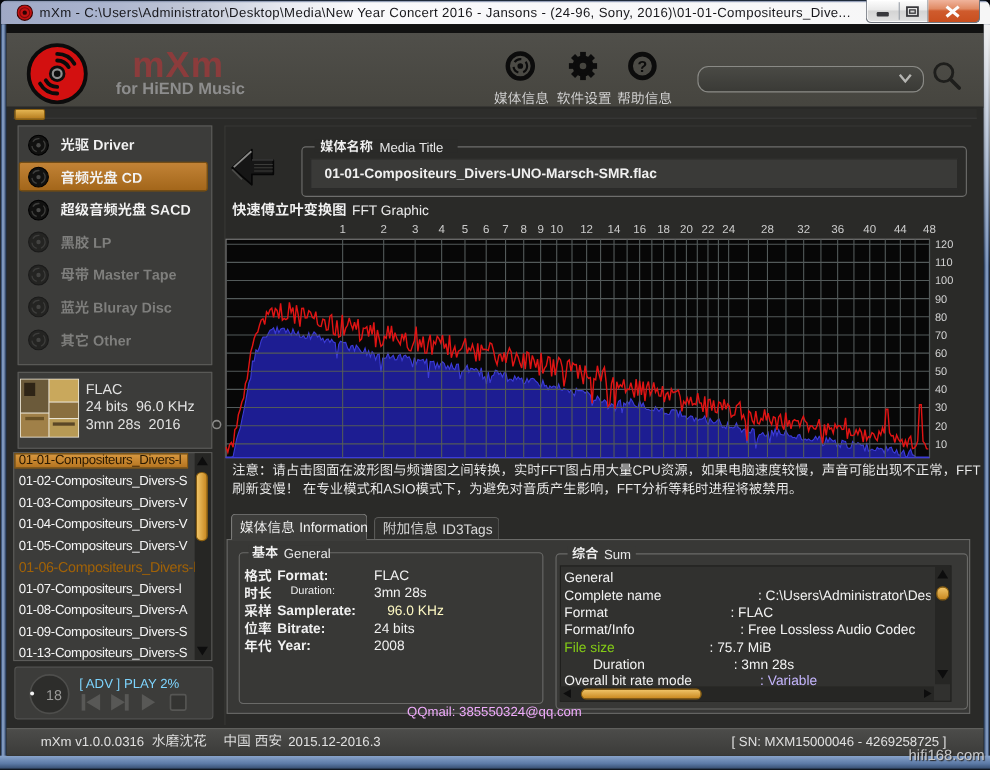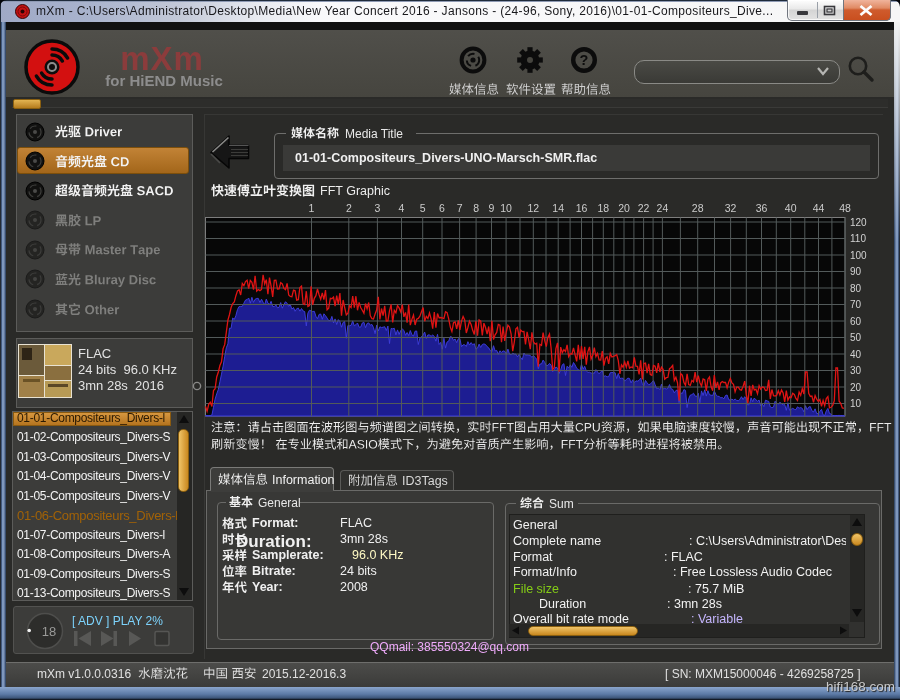--- a/index.html
+++ b/index.html
@@ -290,21 +290,21 @@
   </svg>
 <div class="t" style="left:258px;top:496px;font-size:12px;color:#e8e8e8">General</div>
 <svg style="position:absolute;left:222px;top:516.8px;overflow:visible" width="31" height="19">
     <path transform="translate(0,10.8)" d="M7.4 -8H9.5C9.2 -7.5 8.8 -7 8.4 -6.5C8 -7 7.6 -7.4 7.4 -7.9ZM2.2 -10.6V-8H0.6V-6.7H2.1C1.7 -5.1 1 -3.4 0.3 -2.4C0.5 -2.1 0.8 -1.5 1 -1.1C1.4 -1.7 1.9 -2.7 2.2 -3.7V1.1H3.6V-4.7C3.9 -4.2 4.2 -3.8 4.3 -3.5L4.4 -3.6C4.7 -3.3 4.9 -2.9 5.1 -2.6L5.7 -2.9V1.1H7.1V0.7H9.7V1.1H11.2V-3L11.4 -2.9C11.6 -3.3 12 -3.9 12.3 -4.2C11.2 -4.5 10.3 -5 9.5 -5.6C10.3 -6.5 11 -7.6 11.4 -8.9L10.4 -9.3L10.2 -9.3H8.2C8.3 -9.6 8.5 -9.9 8.6 -10.2L7.2 -10.6C6.7 -9.4 5.9 -8.2 5 -7.4V-8H3.6V-10.6ZM7.1 -0.6V-2.3H9.7V-0.6ZM7.1 -3.6C7.6 -3.9 8 -4.2 8.5 -4.6C8.9 -4.2 9.4 -3.9 10 -3.6ZM6.5 -6.8C6.8 -6.4 7.1 -6 7.5 -5.6C6.7 -4.9 5.7 -4.4 4.7 -4L5.1 -4.6C4.9 -4.9 4 -6 3.6 -6.4V-6.7H4.7C5 -6.4 5.4 -6.1 5.6 -5.8C5.9 -6.1 6.2 -6.5 6.5 -6.8ZM19.3 -10.6C19.3 -9.9 19.3 -9.2 19.3 -8.5H13.1V-7H19.4C19.7 -2.6 20.6 1.1 22.8 1.1C24 1.1 24.5 0.6 24.7 -1.8C24.3 -2 23.7 -2.4 23.4 -2.7C23.3 -1.1 23.2 -0.5 22.9 -0.5C22 -0.5 21.2 -3.4 21 -7H24.4V-8.5H23.2L24.1 -9.2C23.7 -9.7 23 -10.2 22.4 -10.6L21.4 -9.8C21.9 -9.4 22.5 -8.9 22.9 -8.5H20.9C20.9 -9.2 20.9 -9.9 20.9 -10.6ZM13.1 -0.7 13.6 0.8C15.2 0.4 17.4 -0 19.4 -0.5L19.4 -1.8L17 -1.4V-4.2H19V-5.6H13.6V-4.2H15.5V-1.1C14.6 -1 13.8 -0.8 13.1 -0.7Z" fill="#f0f0f0"></path>
   </svg>
 <div class="t" style="left:252px;top:515.5px;font-size:12.5px;font-weight:bold;color:#f0f0f0">Format:</div>
 <div class="t" style="left:340px;top:515.5px;font-size:12.5px;color:#f0f0f0">FLAC</div>
 <svg style="position:absolute;left:222px;top:532.8px;overflow:visible" width="31" height="19">
     <path transform="translate(0,10.8)" d="M5.7 -5.4C6.3 -4.4 7.2 -3.2 7.5 -2.5L8.8 -3.2C8.4 -4 7.6 -5.1 7 -6ZM3.7 -4.8V-2.5H2.2V-4.8ZM3.7 -6.1H2.2V-8.3H3.7ZM0.8 -9.6V-0.2H2.2V-1.2H5.1V-9.6ZM9.3 -10.5V-8.3H5.6V-6.8H9.3V-0.9C9.3 -0.6 9.2 -0.6 9 -0.6C8.7 -0.6 7.8 -0.6 6.9 -0.6C7.1 -0.2 7.4 0.5 7.4 0.9C8.7 0.9 9.6 0.9 10.1 0.7C10.7 0.4 10.9 0 10.9 -0.9V-6.8H12.1V-8.3H10.9V-10.5ZM21.9 -10.4C20.9 -9.3 19.1 -8.2 17.4 -7.7C17.8 -7.4 18.4 -6.7 18.6 -6.4C20.3 -7.2 22.2 -8.4 23.4 -9.7ZM13.1 -5.9V-4.4H15.3V-1.2C15.3 -0.7 14.9 -0.4 14.7 -0.3C14.9 0 15.2 0.6 15.2 1C15.6 0.8 16.2 0.6 19.7 -0.3C19.6 -0.6 19.6 -1.3 19.6 -1.7L16.9 -1.1V-4.4H18.4C19.4 -1.9 21 -0.1 23.6 0.7C23.9 0.3 24.3 -0.4 24.7 -0.7C22.4 -1.3 20.9 -2.6 20 -4.4H24.4V-5.9H16.9V-10.6H15.3V-5.9Z" fill="#f0f0f0"></path>
   </svg>
-<div class="t" style="left:236px;top:531.5px;font-size:17px;font-weight:bold;color:#f0f0f0">Duration:</div>
+<div class="t" style="left:264px;top:531.5px;font-size:10px;font-weight:normal;color:#f0f0f0">Duration:</div>
 <div class="t" style="left:340px;top:531.5px;font-size:12.5px;color:#f0f0f0">3mn 28s</div>
 <svg style="position:absolute;left:222px;top:548.8px;overflow:visible" width="31" height="19">
     <path transform="translate(0,10.8)" d="M9.7 -8.7C9.3 -7.7 8.6 -6.4 8 -5.6L9.2 -5C9.9 -5.8 10.6 -7 11.2 -8.1ZM1.6 -7.5C2.1 -6.8 2.6 -5.8 2.7 -5.2L4.1 -5.8C3.9 -6.4 3.4 -7.4 2.9 -8ZM10.2 -10.6C7.8 -10.2 4.2 -9.9 0.9 -9.8C1 -9.4 1.2 -8.7 1.3 -8.3C4.6 -8.4 8.4 -8.7 11.4 -9.2ZM0.7 -4.8V-3.3H4.3C3.3 -2.2 1.8 -1.2 0.3 -0.6C0.6 -0.3 1.1 0.4 1.4 0.8C2.8 0.1 4.3 -1.1 5.4 -2.3V1.1H7V-2.4C8.2 -1.1 9.6 0 11.1 0.7C11.3 0.3 11.8 -0.3 12.2 -0.6C10.7 -1.2 9.2 -2.2 8.1 -3.3H11.8V-4.8H7V-5.8H5.8L7.1 -6.3C7 -6.9 6.7 -7.8 6.3 -8.5L4.9 -8C5.2 -7.3 5.6 -6.4 5.7 -5.8H5.4V-4.8ZM22.4 -10.7C22.2 -9.9 21.9 -9 21.5 -8.3H19.3L20.2 -8.6C20.1 -9.2 19.6 -10 19.2 -10.6L17.9 -10.1C18.2 -9.6 18.6 -8.8 18.8 -8.3H17.5V-6.9H20.1V-5.7H17.9V-4.4H20.1V-3.1H17.2V-1.7H20.1V1.1H21.7V-1.7H24.5V-3.1H21.7V-4.4H24V-5.7H21.7V-6.9H24.3V-8.3H23.1C23.4 -8.9 23.7 -9.6 24 -10.2ZM14.5 -10.6V-8.3H13.1V-6.9H14.5V-6.6C14.1 -5.2 13.5 -3.6 12.8 -2.7C13 -2.2 13.3 -1.6 13.5 -1.1C13.8 -1.7 14.2 -2.4 14.5 -3.2V1.1H15.9V-4.6C16.2 -4 16.4 -3.5 16.6 -3.1L17.5 -4.2C17.2 -4.6 16.3 -6 15.9 -6.5V-6.9H17.1V-8.3H15.9V-10.6Z" fill="#f0f0f0"></path>
   </svg>
 <div class="t" style="left:252px;top:547.5px;font-size:12.5px;font-weight:bold;color:#f0f0f0">Samplerate:</div>
 <div class="t" style="left:352px;top:547.5px;font-size:12.5px;color:#fef9c3">96.0 KHz</div>
 <svg style="position:absolute;left:222px;top:564.8px;overflow:visible" width="31" height="19">
     <path transform="translate(0,10.8)" d="M5.3 -6.4C5.6 -4.7 5.9 -2.5 6 -1.2L7.5 -1.6C7.4 -2.9 7 -5 6.6 -6.7ZM6.9 -10.5C7.1 -9.9 7.4 -9.1 7.5 -8.5H4.5V-7.1H11.5V-8.5H7.7L9 -8.9C8.8 -9.4 8.6 -10.2 8.3 -10.8ZM4.1 -0.8V0.6H12V-0.8H9.8C10.3 -2.4 10.7 -4.6 11 -6.5L9.5 -6.7C9.3 -4.9 8.9 -2.5 8.5 -0.8ZM3.2 -10.6C2.6 -8.8 1.5 -7 0.4 -5.9C0.6 -5.5 1 -4.7 1.2 -4.3C1.5 -4.6 1.7 -4.9 2 -5.3V1.1H3.5V-7.6C3.9 -8.4 4.3 -9.3 4.7 -10.1ZM22.7 -8C22.3 -7.5 21.6 -6.9 21.1 -6.5L22.2 -5.8C22.7 -6.2 23.4 -6.7 24 -7.3ZM13.3 -7.2C14 -6.8 14.8 -6.2 15.2 -5.8L16.3 -6.7C15.8 -7.1 15 -7.6 14.3 -8ZM13 -2.6V-1.2H17.9V1.1H19.6V-1.2H24.5V-2.6H19.6V-3.4H17.9V-2.6ZM17.6 -10.3 18 -9.6H13.4V-8.3H17.6C17.4 -7.8 17.1 -7.5 17 -7.4C16.8 -7.2 16.6 -7 16.4 -7C16.5 -6.6 16.7 -6 16.8 -5.8C17 -5.9 17.3 -5.9 18.2 -6C17.8 -5.6 17.4 -5.3 17.2 -5.1C16.8 -4.8 16.5 -4.5 16.2 -4.5C16.3 -4.1 16.5 -3.5 16.6 -3.3C16.9 -3.4 17.4 -3.5 20.4 -3.8C20.5 -3.6 20.6 -3.4 20.6 -3.2L21.8 -3.6C21.7 -3.9 21.5 -4.3 21.3 -4.7C22 -4.2 22.9 -3.6 23.3 -3.2L24.4 -4.1C23.8 -4.6 22.7 -5.3 21.9 -5.7L21 -5C20.9 -5.3 20.6 -5.6 20.4 -5.9L19.4 -5.5C19.5 -5.3 19.6 -5.1 19.8 -4.8L18.5 -4.8C19.5 -5.6 20.5 -6.5 21.3 -7.5L20.2 -8.2C19.9 -7.9 19.7 -7.5 19.4 -7.2L18.2 -7.2C18.6 -7.5 18.9 -7.9 19.1 -8.3H24.3V-9.6H19.8C19.6 -10 19.4 -10.4 19.1 -10.7ZM13 -4.4 13.7 -3.2C14.5 -3.6 15.3 -4 16.2 -4.5L16.4 -4.6L16.1 -5.7C15 -5.2 13.8 -4.7 13 -4.4Z" fill="#f0f0f0"></path>
   </svg>
 <div class="t" style="left:252px;top:563.5px;font-size:12.5px;font-weight:bold;color:#f0f0f0">Bitrate:</div>
@@ -322,21 +322,21 @@
 <div class="t" style="left:549px;top:497px;font-size:12px;color:#e8e8e8">Sum</div>
 <div style="position:absolute;left:509px;top:514px;width:356px;height:124px;background:#31312f;border:1px solid #1f1f1d;box-sizing:border-box"></div>
 <div class="t" style="left:513px;top:517.5px;font-size:12.5px;color:#f2f2f2">General</div>
 <div class="t" style="left:513px;top:533.5px;font-size:12.5px;color:#f2f2f2">Complete name</div>
 <div class="t" style="left:689px;top:533.5px;font-size:12.5px;color:#f2f2f2;white-space:nowrap;max-width:157px;overflow:hidden">: C:\Users\Administrator\Deskt</div>
 <div class="t" style="left:513px;top:549.5px;font-size:12.5px;color:#f2f2f2">Format</div>
 <div class="t" style="left:664px;top:549.5px;font-size:12.5px;color:#f2f2f2;white-space:nowrap;max-width:182px;overflow:hidden">: FLAC</div>
 <div class="t" style="left:513px;top:565.0px;font-size:12.5px;color:#f2f2f2">Format/Info</div>
 <div class="t" style="left:673px;top:565.0px;font-size:12.5px;color:#f2f2f2;white-space:nowrap;max-width:173px;overflow:hidden">: Free Lossless Audio Codec</div>
 <div class="t" style="left:513px;top:581.5px;font-size:12.5px;color:#84cc16">File size</div>
-<div class="t" style="left:688px;top:581.5px;font-size:12.5px;color:#f2f2f2;white-space:nowrap;max-width:188px;overflow:hidden">: 75.7 MiB</div>
+<div class="t" style="left:645px;top:581.5px;font-size:12.5px;color:#f2f2f2;white-space:nowrap;max-width:188px;overflow:hidden">: 75.7 MiB</div>
 <div class="t" style="left:539px;top:596.5px;font-size:12.5px;color:#f2f2f2">Duration</div>
 <div class="t" style="left:667px;top:596.5px;font-size:12.5px;color:#f2f2f2;white-space:nowrap;max-width:179px;overflow:hidden">: 3mn 28s</div>
 <div class="t" style="left:513px;top:611.5px;font-size:12.5px;color:#f2f2f2">Overall bit rate mode</div>
 <div class="t" style="left:691px;top:611.5px;font-size:12.5px;color:#c4b5fd;white-space:nowrap;max-width:155px;overflow:hidden">: Variable</div>
 <div style="position:absolute;left:850px;top:515px;width:14px;height:107px;background:#262624"></div>
 <svg style="position:absolute;left:850px;top:516px" width="14" height="12">
     <path d="M7 2 L12 10 L2 10 Z" fill="#0d0d0d"></path>
   </svg>
 <div style="position:absolute;left:851px;top:533px;width:12px;height:13px;background:linear-gradient(#f0c468,#c9881f);border-radius:6px;border:1px solid #8a5f10;box-sizing:border-box"></div>
 <svg style="position:absolute;left:850px;top:607px" width="14" height="12">

